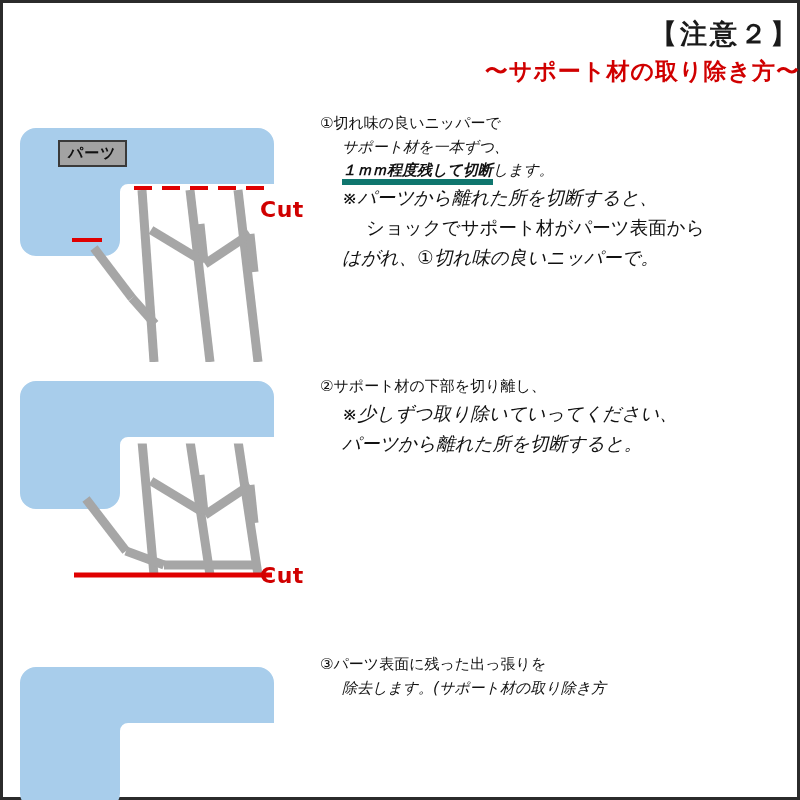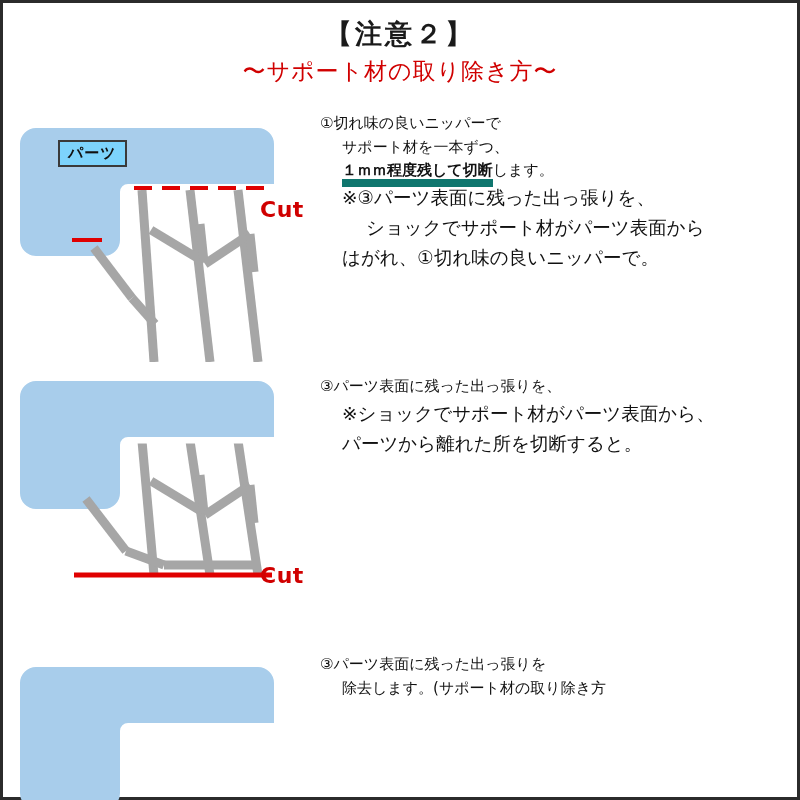--- a/index.html
+++ b/index.html
@@ -22,33 +22,33 @@
     height: 800px;
     border: 3px solid #2b2b2b;
     box-sizing: border-box;
   }
   
   .header {
     position: absolute;
     left: 0;
     top: 16px;
     width: 800px;
-    text-align: center;
+    text-align: right;
   }
   .title-main {
     font-size: 27px;
     font-weight: bold;
     letter-spacing: 3px;
     color: #1a1a1a;
     line-height: 1.3;
   }
   .title-sub {
     margin-top: 6px;
     font-size: 23px;
-    font-weight: normal;
+    font-weight: bold;
     color: #d00000;
     letter-spacing: 1px;
     line-height: 1.3;
   }
 
   
   .row {
     position: absolute;
     left: 0;
     width: 800px;
@@ -70,41 +70,41 @@
     top: 0;
     width: 470px;
   }
 
   .line {
     font-size: 15px;
     line-height: 1.58;
     color: #111111;
     white-space: nowrap;
   }
-  .ind1 { padding-left: 22px; }
+  .ind1 { padding-left: 22px; font-style: italic; }
   .ind2 { padding-left: 46px; }
   .small {
     font-size: 18.5px;
     line-height: 1.62;
   }
   .bold-red-underline {
     font-weight: bold;
-    border-bottom: 8px solid #0f766e;
+    border-bottom: 6px solid #0f766e;
   }
   .cut-label {
     position: absolute;
     font-size: 22px;
     font-weight: bold;
     color: #d00000;
     letter-spacing: 0.5px;
     text-align: center;
   }
   .part-tag {
     position: absolute;
-    background: #7dd3fc;
+    background: #a3a3a3;
     border: 2px solid #3a3a3a;
     font-size: 15px;
     font-weight: bold;
     padding: 2px 8px;
     color: #111;
     letter-spacing: 1px;
   }
   svg { display: block; }
 </style>
 </head>
@@ -140,21 +140,21 @@
       <line x1="120" y1="76" x2="256" y2="76" stroke="#e00000" stroke-width="4" stroke-dasharray="18 10"></line>
     </svg>
     <div class="part-tag" style="left:44px; top:28px;">パーツ</div>
     <div class="cut-label" style="left:246px; top:85px;">Cut</div>
   </div>
 
   <div class="text-col">
     <div class="line">①切れ味の良いニッパーで</div>
     <div class="line ind1">サポート材を一本ずつ、</div>
     <div class="line ind1"><span class="bold-red-underline">１ｍｍ程度残して切断</span><span>します。</span></div>
-    <div class="line small ind1">※③パーツ表面に残った出っ張りを、</div>
+    <div class="line small ind1">※パーツから離れた所を切断すると、</div>
     <div class="line small ind2">ショックでサポート材がパーツ表面から</div>
     <div class="line small ind1">はがれ、①切れ味の良いニッパーで。</div>
   </div>
 </div>
 
 <div class="row" id="row2">
   <div class="figure">
     <svg width="300" height="250" viewBox="0 0 300 250">
       <path d="M22,6 h222 a16,16 0 0 1 16,16 v40 a0,0 0 0 1 0,0 h-146 a8,8 0 0 0 -8,8 v48 a16,16 0 0 1 -16,16 h-68 a16,16 0 0 1 -16,-16 v-96 a16,16 0 0 1 16,-16 z" fill="#a8cdeb"></path>
       <g stroke="#a6a6a6" stroke-width="9" fill="none" stroke-linecap="butt">
@@ -169,22 +169,22 @@
         <path d="M112,176 L150,190"></path>
         <path d="M150,190 L244,190"></path>
       </g>
       <line x1="120" y1="66" x2="256" y2="66" stroke="#ffffff" stroke-width="5" stroke-dasharray="0"></line>
       <line x1="60" y1="200" x2="258" y2="200" stroke="#e00000" stroke-width="5"></line>
     </svg>
     <div class="cut-label" style="left:246px; top:188px;">Cut</div>
   </div>
 
   <div class="text-col">
-    <div class="line">③パーツ表面に残った出っ張りを、</div>
-    <div class="line small ind1">※ショックでサポート材がパーツ表面から、</div>
+    <div class="line">②サポート材の下部を切り離し、</div>
+    <div class="line small ind1">※少しずつ取り除いていってください、</div>
     <div class="line small ind1">パーツから離れた所を切断すると。</div>
   </div>
 </div>
 
 <div class="row" id="row3">
   <div class="figure">
     <svg width="300" height="170" viewBox="0 0 300 170">
       <path d="M22,14 h222 a16,16 0 0 1 16,16 v40 a0,0 0 0 1 0,0 h-146 a8,8 0 0 0 -8,8 v62 a16,16 0 0 1 -16,16 h-68 a16,16 0 0 1 -16,-16 v-110 a16,16 0 0 1 16,-16 z" fill="#a8cdeb"></path>
     </svg>
   </div>

